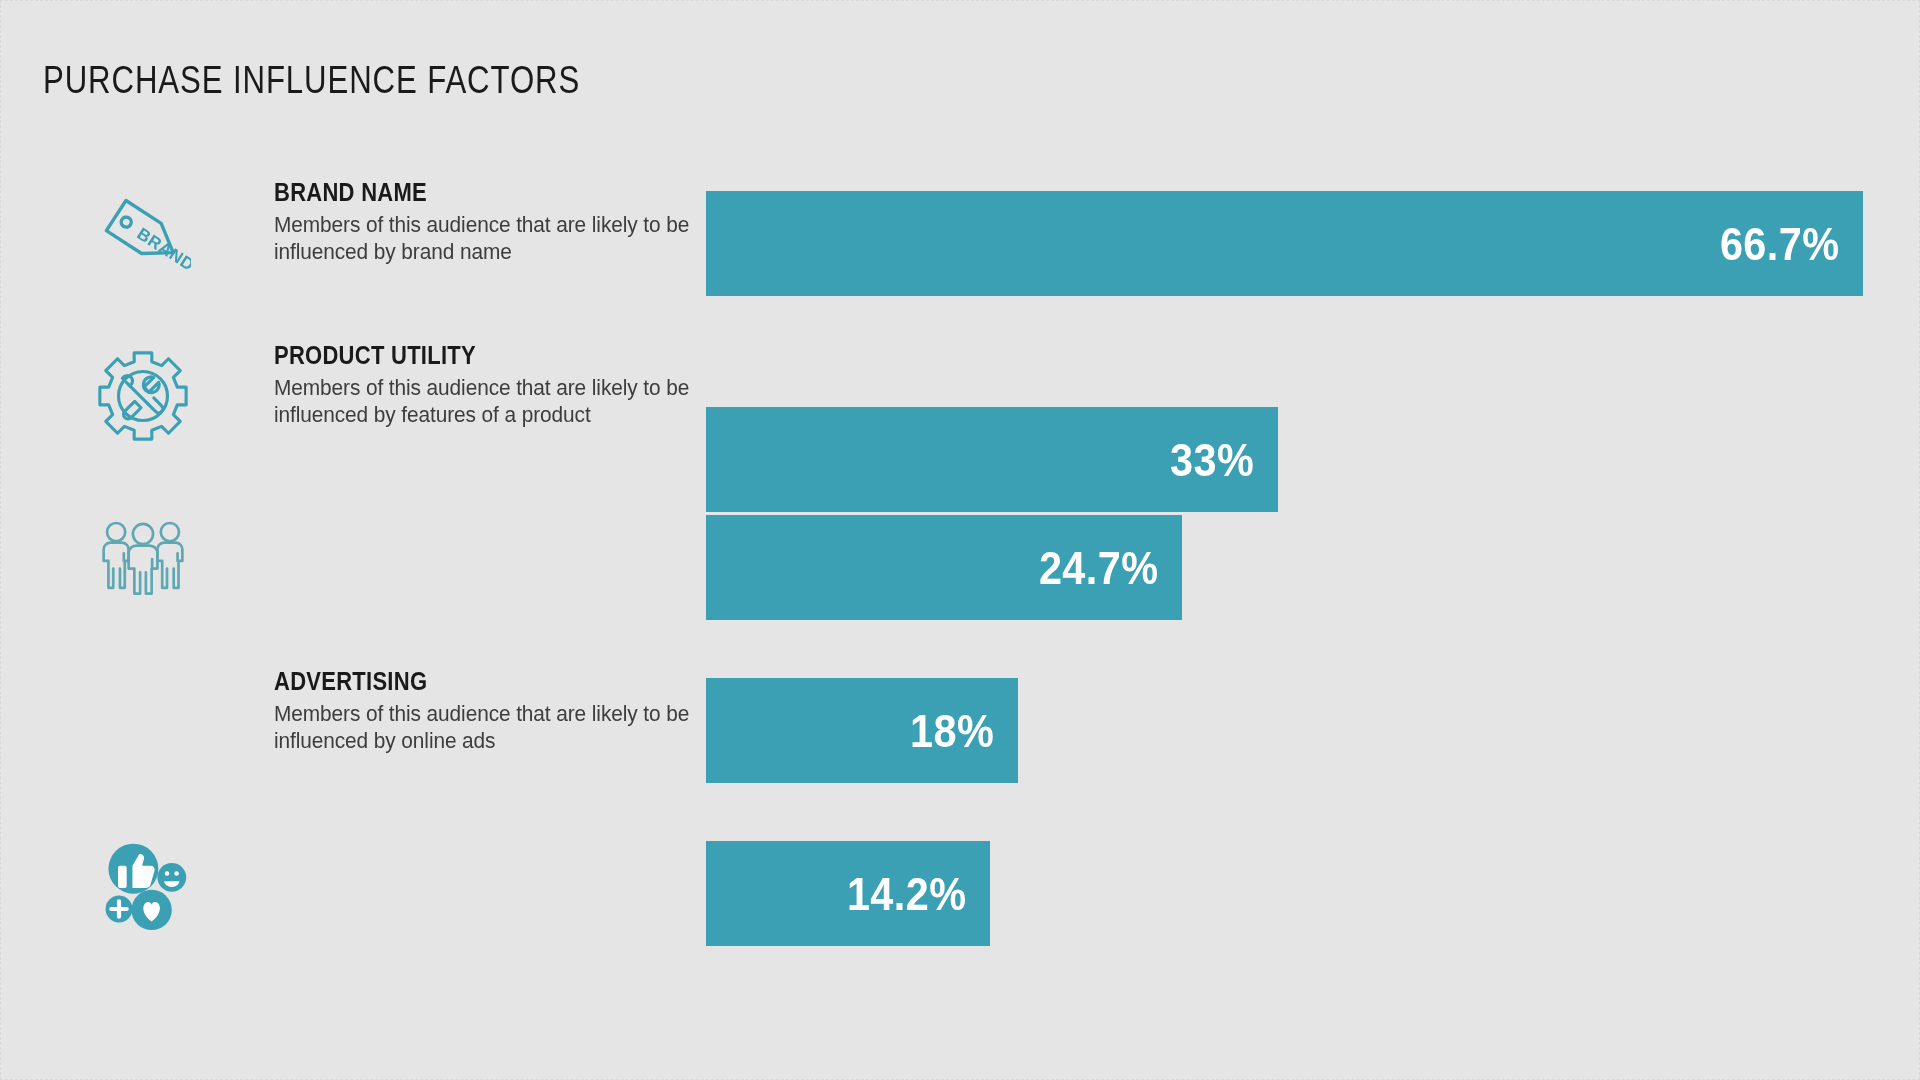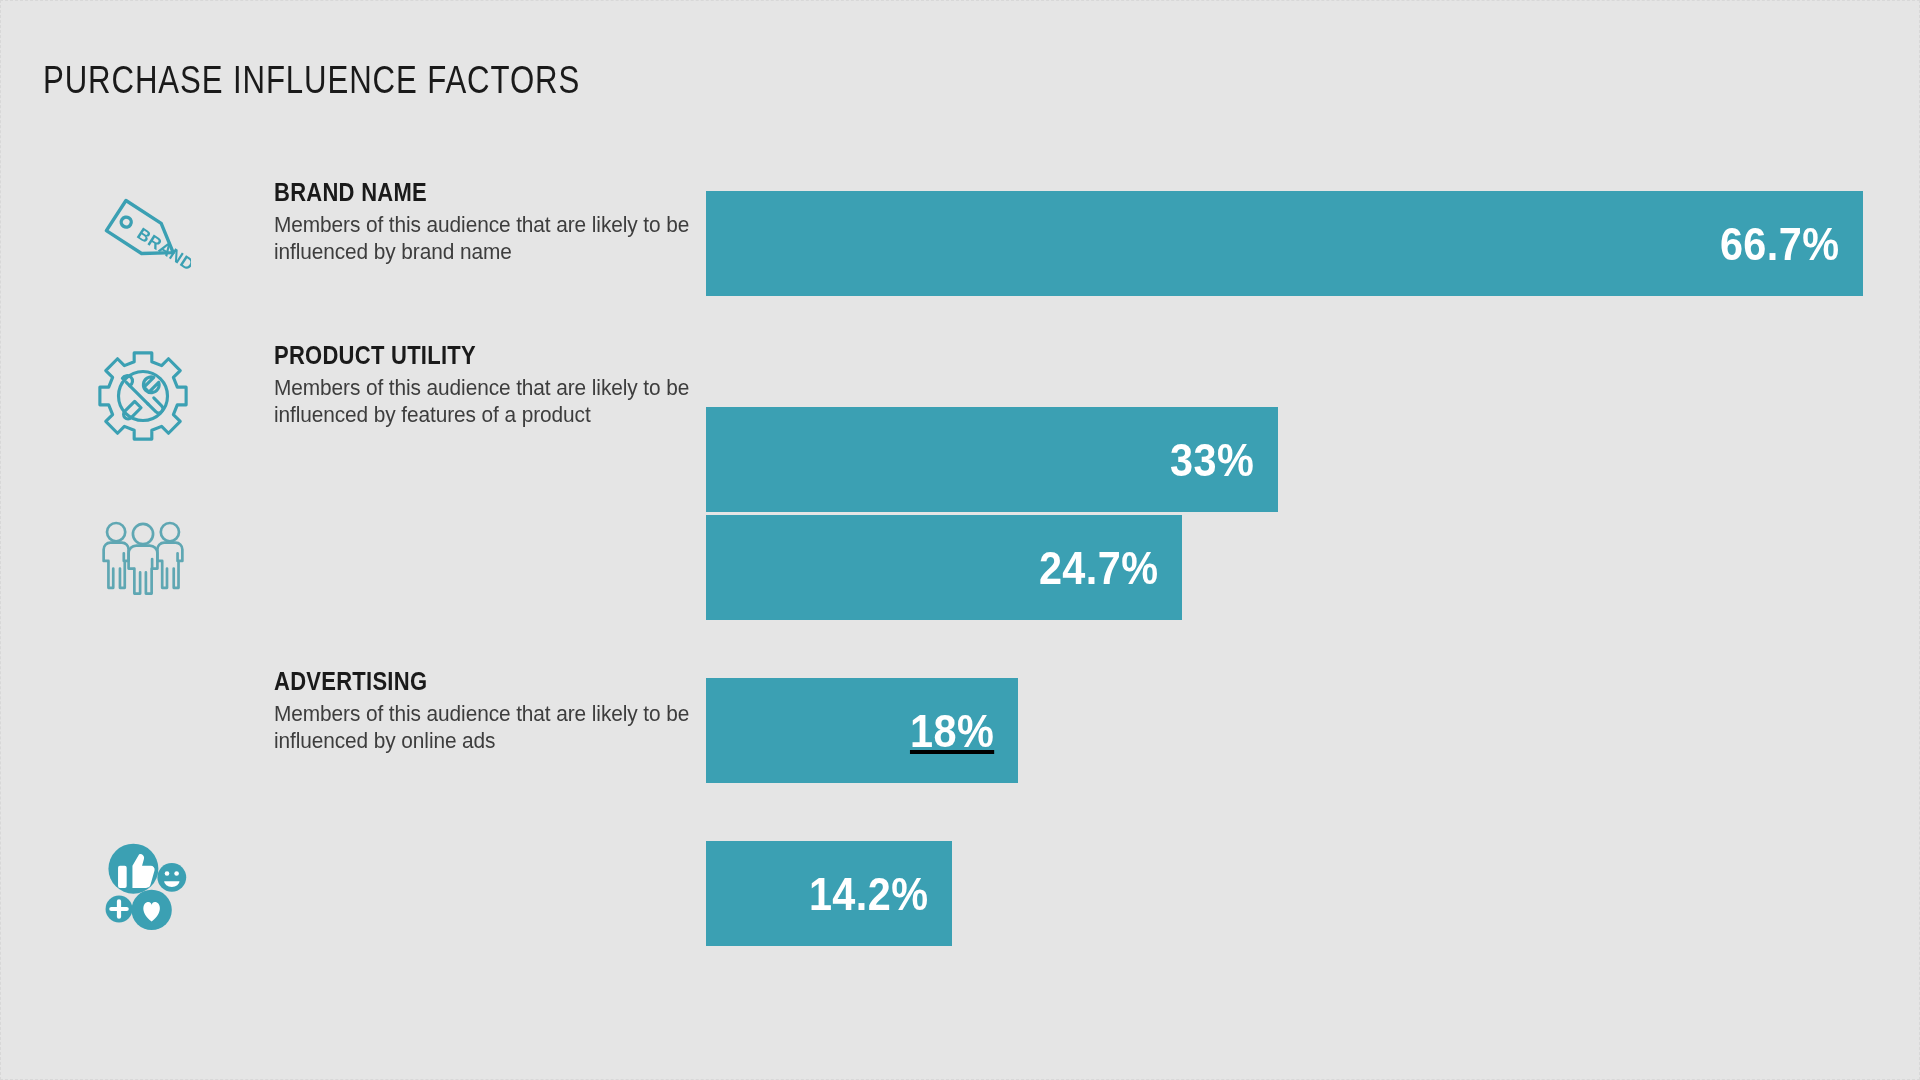--- a/index.html
+++ b/index.html
@@ -196,21 +196,21 @@
           <span class="bar-value">24.7%</span>
         </div>
       </div>
     </div>
 
     <div class="row r4">
       <div class="text-cell">
         <div class="row-label">ADVERTISING</div>
         <div class="row-desc">Members of this audience that are likely to be influenced by online ads</div>
       </div>
-      <div class="bar-track" style="width:312px;text-decoration:underline;">
+      <div class="bar-track" style="width:312px;">
         <div class="bar" style="width:312px;">
           <span class="bar-value">18%</span>
         </div>
       </div>
     </div>
 
     <div class="row r5">
       <div class="icon-cell">
         <svg width="96" height="96" viewBox="0 0 100 100">
 
@@ -224,20 +224,20 @@
           <path d="M72 46 a8 6 0 0 0 16 0 Z" fill="#ffffff"></path>
 
           <circle cx="25" cy="75" r="14" fill="#3ba0b3"></circle>
           <path d="M25 67 v16 M17 75 h16" stroke="#ffffff" stroke-width="4.4" stroke-linecap="round"></path>
 
           <circle cx="59" cy="76" r="21" fill="#3ba0b3"></circle>
           <path d="M59 88 C48 80 49 70 54 68 c3 -1 5 1 5 3 c0 -2 2 -4 5 -3 c5 2 6 12 -5 20 Z" fill="#ffffff"></path>
         </svg>
       </div>
       <div class="bar-track" style="width:246px;">
-        <div class="bar" style="width:246px;">
+        <div class="bar" style="width:284px;">
           <span class="bar-value">14.2%</span>
         </div>
       </div>
     </div>
 
   </div>
 </div>
 
 </body></html>

